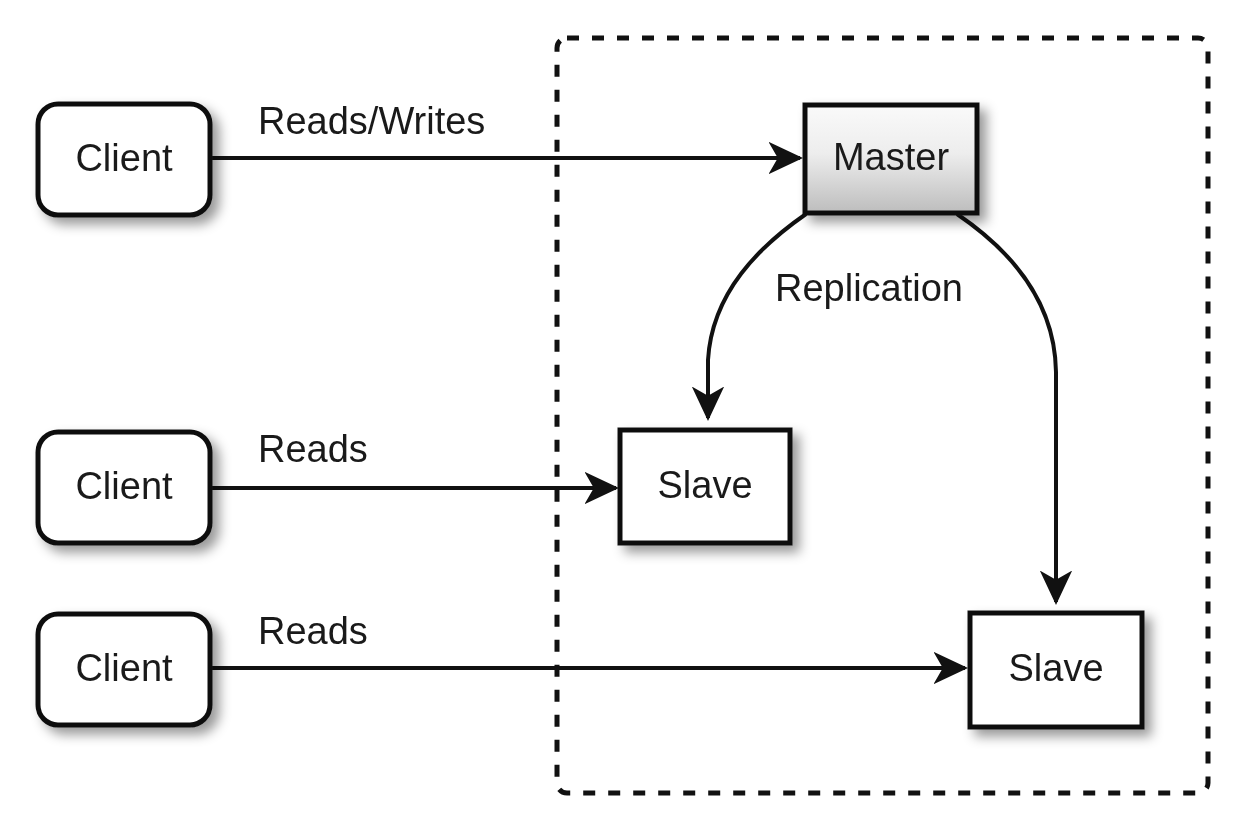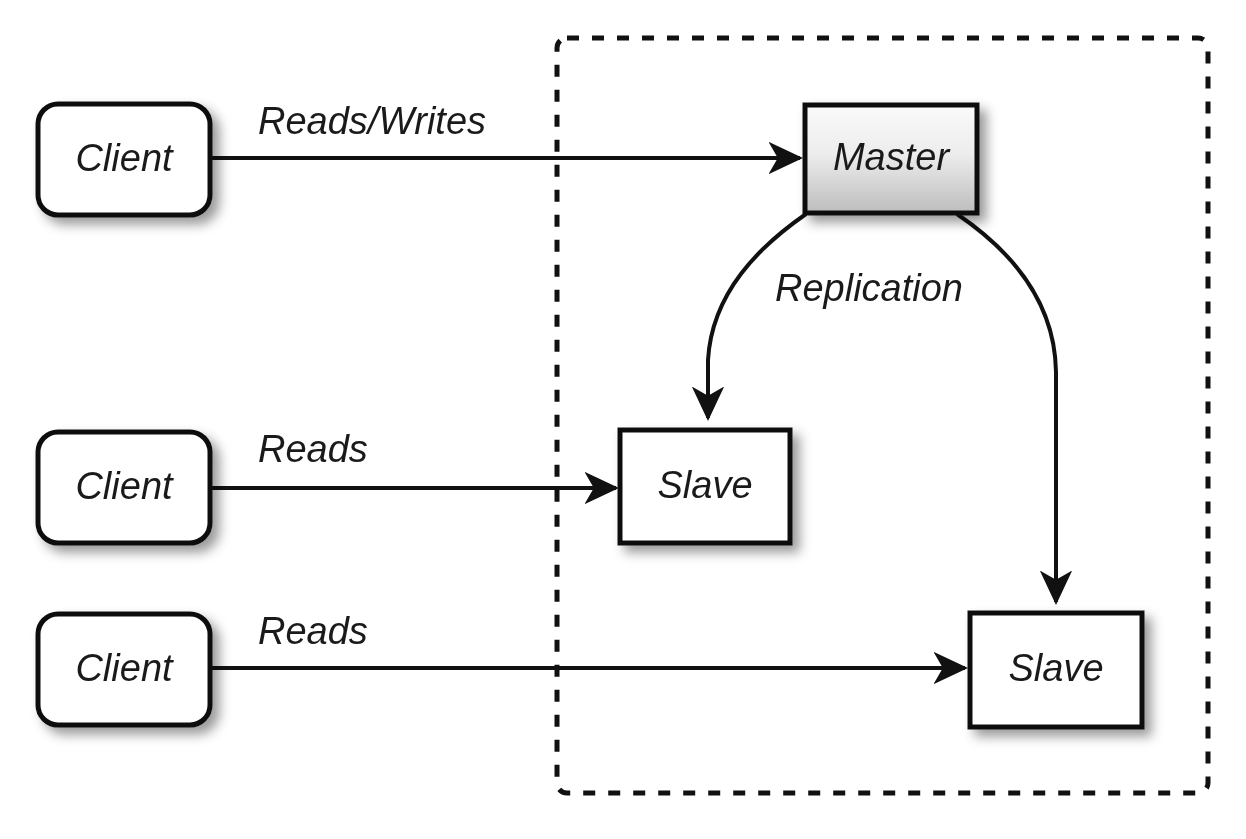--- a/index.html
+++ b/index.html
@@ -10,21 +10,20 @@
   }
   body {
     font-family: "Liberation Sans", sans-serif;
   }
   #diagram-root {
     position: relative;
     width: 1246px;
     height: 839px;
     background: #ffffff;
     overflow: hidden;
-    font-style: italic;
   }
   #diagram-svg {
     position: absolute;
     left: 0;
     top: 0;
     width: 1246px;
     height: 839px;
   }
   .node-label {
     font-family: "Liberation Sans", sans-serif;

